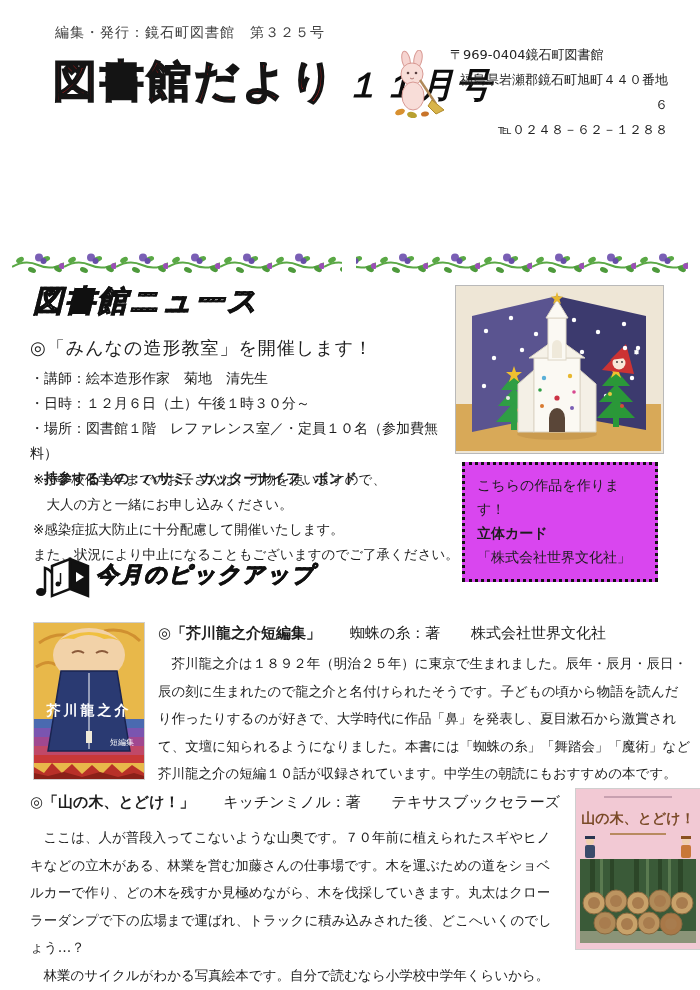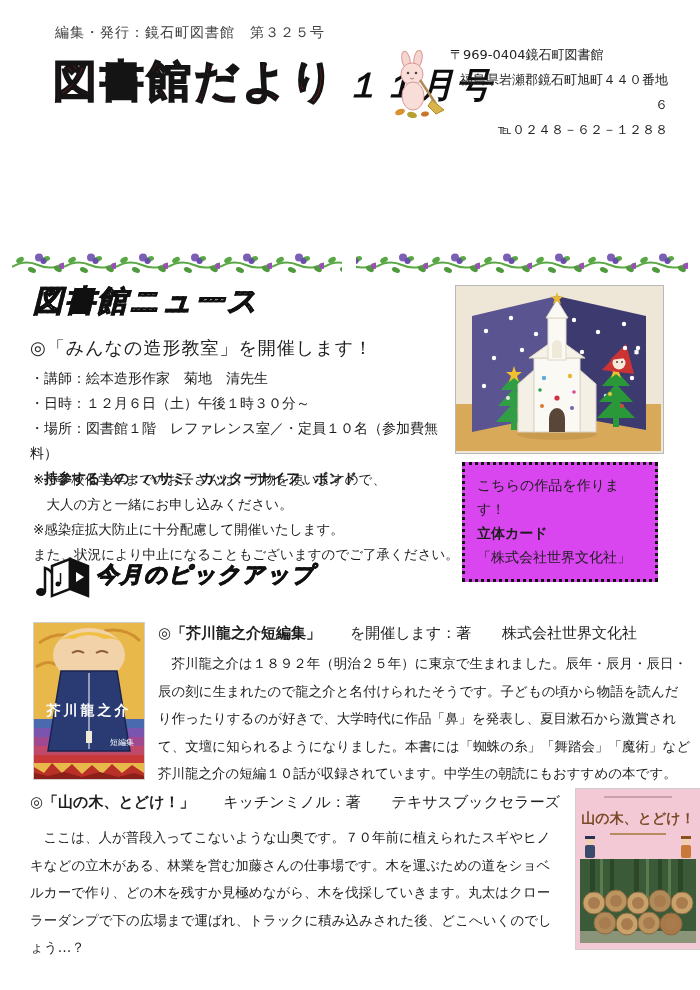--- a/index.html
+++ b/index.html
@@ -247,34 +247,35 @@
       <line x1="55" y1="50" x2="55" y2="126" stroke="#fff" stroke-width="1"></line>
       <rect x="52" y="108" width="6" height="12" fill="#f0ead8"></rect>
       <text x="55" y="92" font-size="14" font-weight="bold" fill="#ffffff" text-anchor="middle" letter-spacing="3">芥川龍之介</text>
       <text x="88" y="122" font-size="8" fill="#ffffff" text-anchor="middle">短編集</text>
       <path d="M0,156 L0,144 L10,150 L18,140 L28,150 L38,141 L48,151 L58,142 L68,151 L78,141 L88,150 L98,142 L110,150 L110,156 Z" fill="#b83028"></path>
       <path d="M0,156 L0,150 L14,153 L30,149 L48,154 L66,149 L84,154 L100,150 L110,153 L110,156 Z" fill="#8a2018"></path>
     </svg>
   </div>
   <div class="abs book1-header">
     <span class="book-title">◎「芥川龍之介短編集」</span>
-    <span class="book-author">を開催します：著</span>
+    <span class="book-author">蜘蛛の糸：著</span>
     <span class="book-publisher">株式会社世界文化社</span>
   </div>
   <div class="abs book1-body">
     <p>　芥川龍之介は１８９２年（明治２５年）に東京で生まれました。辰年・辰月・辰日・辰の刻に生まれたので龍之介と名付けられたそうです。子どもの頃から物語を読んだり作ったりするのが好きで、大学時代に作品「鼻」を発表し、夏目漱石から激賞されて、文壇に知られるようになりました。本書には「蜘蛛の糸」「舞踏会」「魔術」など芥川龍之介の短編１０話が収録されています。中学生の朝読にもおすすめの本です。</p>
   </div>
 
   <div class="abs book2-header">
     <span class="book-title">◎「山の木、とどけ！」</span>
     <span class="book-author">キッチンミノル：著</span>
     <span class="book-publisher">テキサスブックセラーズ</span>
   </div>
   <div class="abs book2-body">
     <p>　ここは、人が普段入ってこないような山奥です。７０年前に植えられたスギやヒノキなどの立木がある、林業を営む加藤さんの仕事場です。木を運ぶための道をショベルカーで作り、どの木を残すか見極めながら、木を伐採していきます。丸太はクローラーダンプで下の広場まで運ばれ、トラックに積み込みされた後、どこへいくのでしょう…？</p>
+    <p>　林業のサイクルがわかる写真絵本です。自分で読むなら小学校中学年くらいから。</p>
   </div>
   <div class="abs book-cover2">
     <svg width="124" height="160" viewBox="0 0 124 160">
       <rect width="124" height="160" fill="#f2c9d4"></rect>
       <rect x="28" y="7" width="68" height="2" fill="#c8a0b0"></rect>
       <text x="62" y="34" font-size="14" font-weight="bold" fill="#7a4a28" text-anchor="middle">山の木、とどけ！</text>
       <rect x="34" y="44" width="56" height="2" fill="#b88a60"></rect>
       <g>
         <circle cx="14" cy="52" r="4" fill="#f0d0b0"></circle>
         <rect x="9" y="56" width="10" height="13" rx="2" fill="#3a4a6a"></rect>

